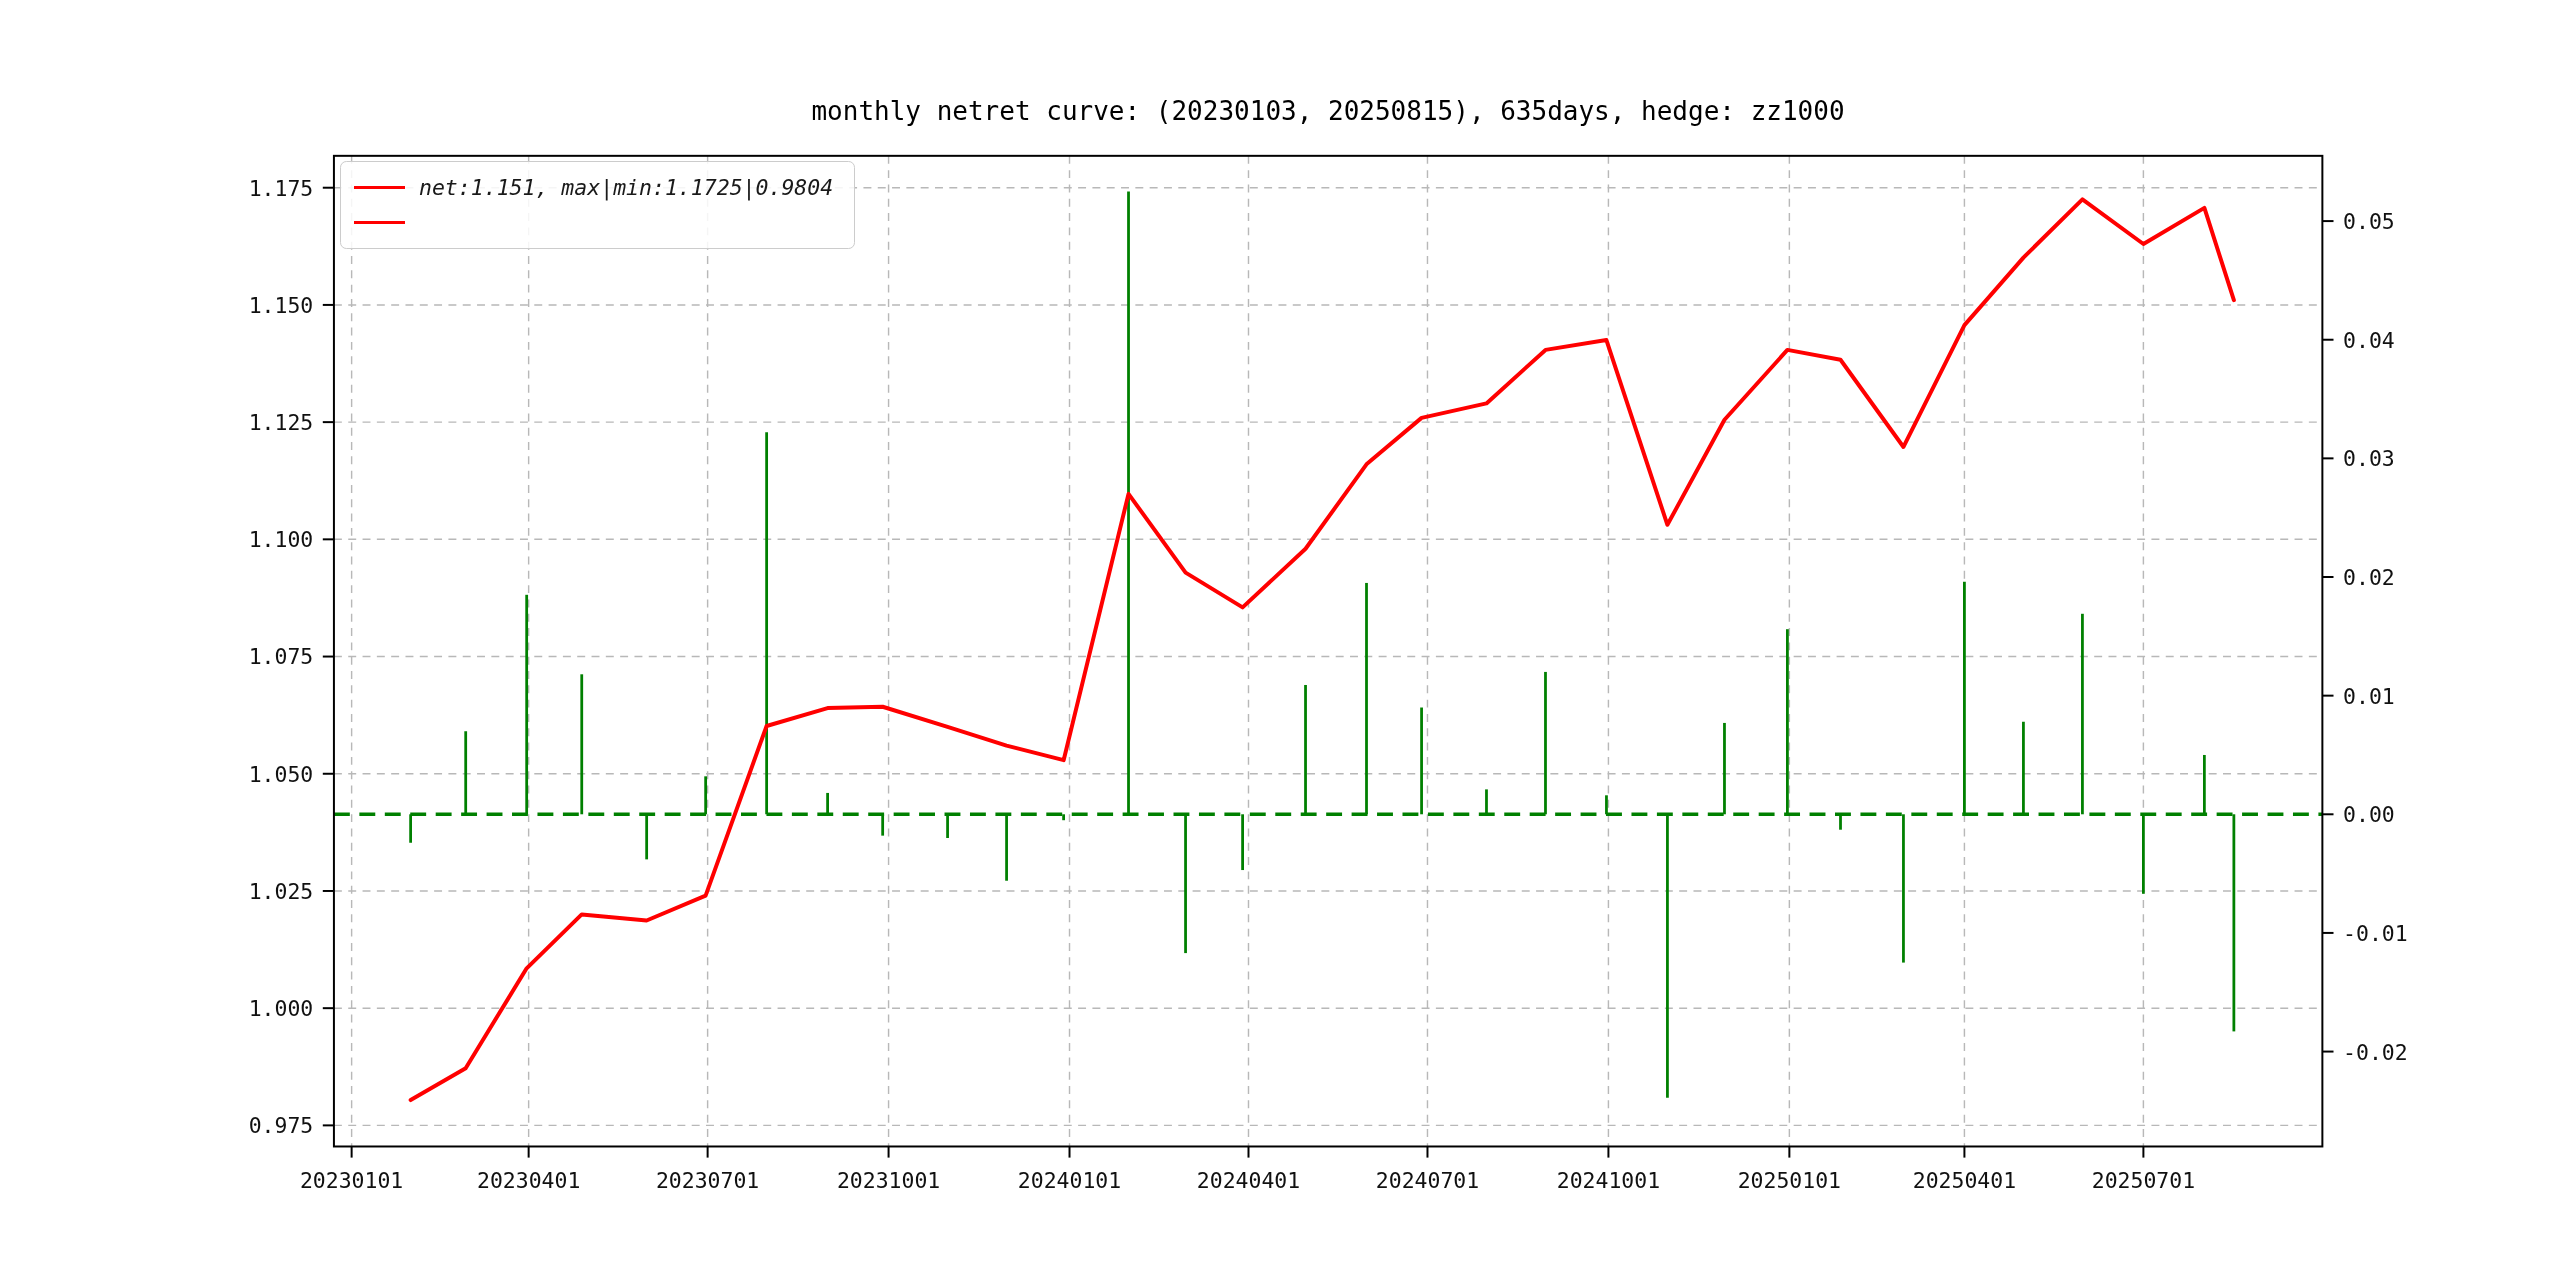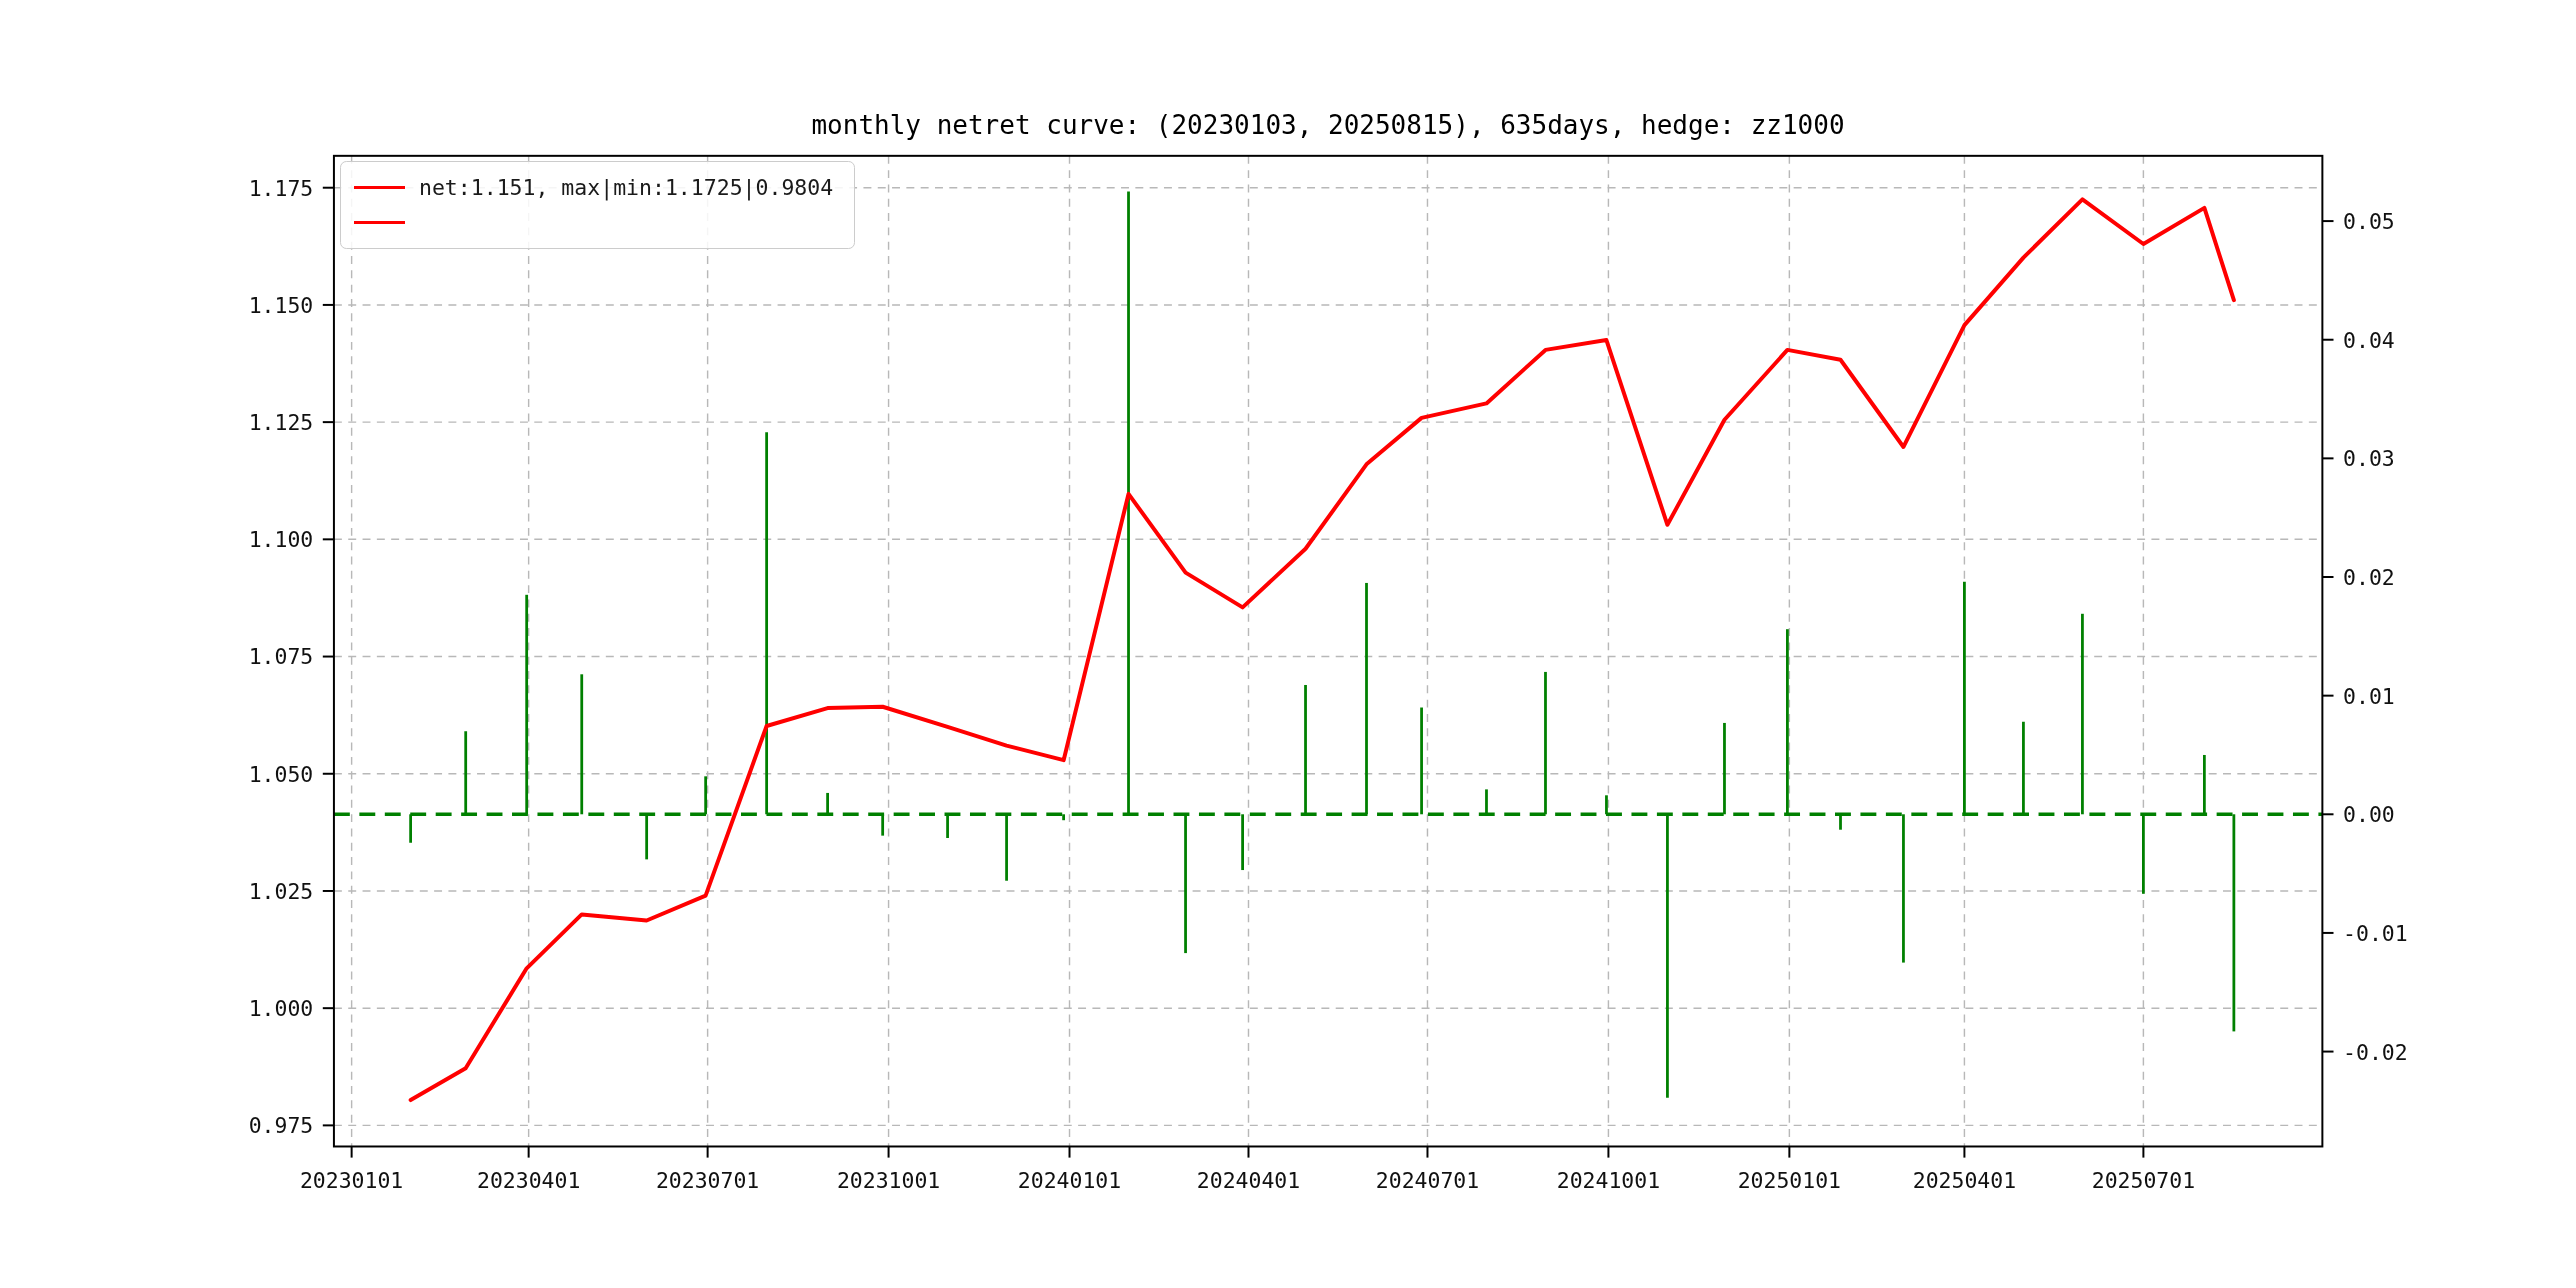--- a/index.html
+++ b/index.html
@@ -1,25 +1,25 @@
 <!DOCTYPE html>
 <html style="font-size:12.7px"><head>
 <meta charset="utf-8">
 <style>
   html,body{margin:0;padding:0;background:#ffffff;}
   .figure{position:relative;width:2576px;height:1288px;background:#ffffff;overflow:hidden;
           font-family:"DejaVu Sans Mono", monospace;}
-  .chart-title{position:absolute;top:110px;left:334px;width:1988px;text-align:center;
+  .chart-title{position:absolute;top:96px;left:334px;width:1988px;text-align:center;
                font-size:26px;color:#000;white-space:pre;}
   svg{position:absolute;left:0;top:0;}
   .legend-box{position:absolute;left:340px;top:161px;border:1.6px solid #cccccc;border-radius:6.4px;
               background:rgba(255,255,255,0.85);padding:8px 20.7px 8px 12.7px;}
   .legend-item{display:flex;align-items:center;height:35px;}
   .legend-swatch{display:inline-block;width:51px;height:3.2px;margin-right:14.3px;flex:0 0 auto;}
-  .legend-label{font-size:21.5px;color:#1a1a1a;white-space:pre;}
+  .legend-label{font-size:21.5px;color:#1a1a1a;white-space:pre;font-style:italic;}
 </style>
 </head>
 <body>
 
 <div class="figure">
   <div class="chart-title">monthly netret curve: (20230103, 20250815), 635days, hedge: zz1000</div>
   <svg id="plot" width="2576" height="1288" viewBox="0 0 3240 1620">
       <line x1="442.2640949554896" y1="196" x2="442.2640949554896" y2="1442" stroke="#b8b8b8" stroke-width="1.8" stroke-dasharray="10 8"></line>
       <line x1="664.9050445103858" y1="196" x2="664.9050445103858" y2="1442" stroke="#b8b8b8" stroke-width="1.8" stroke-dasharray="10 8"></line>
       <line x1="890.0197823936696" y1="196" x2="890.0197823936696" y2="1442" stroke="#b8b8b8" stroke-width="1.8" stroke-dasharray="10 8"></line>

